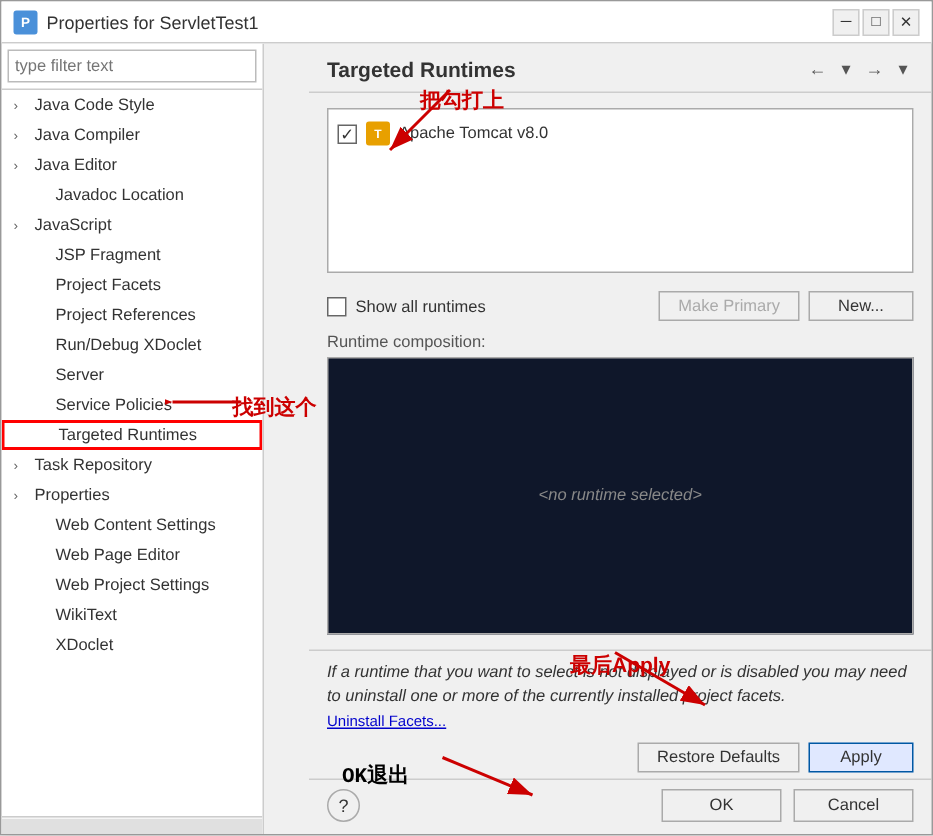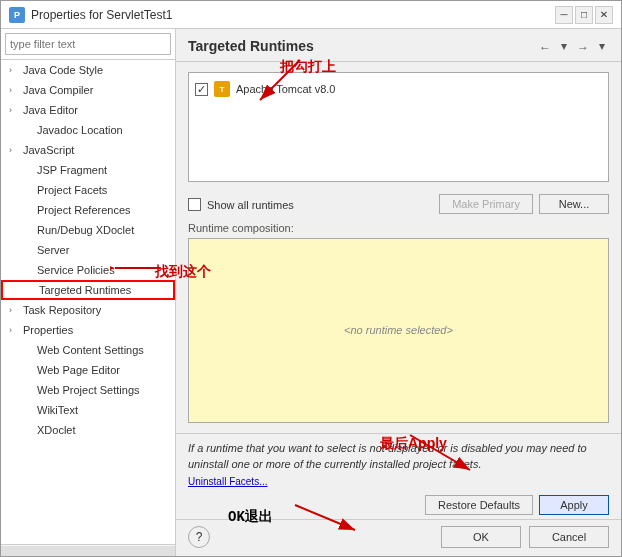--- a/index.html
+++ b/index.html
@@ -57,20 +57,21 @@
       cursor: pointer;
       font-size: 10px;
       display: flex; align-items: center; justify-content: center;
       color: #333;
     }
 
     .main-content {
       display: flex;
       flex: 1;
       overflow: hidden;
+      gap: 30px;
     }
 
     
     .sidebar {
       width: 175px;
       background: #fff;
       border-right: 1px solid #ccc;
       display: flex;
       flex-direction: column;
       overflow: hidden;
@@ -254,21 +255,21 @@
       flex: 1;
     }
 
     .composition-label {
       font-size: 11px;
       color: #555;
     }
 
     .composition-box {
       border: 1px solid #aaa;
-      background: #fef9c3;
+      background: #0f172a;
       flex: 1;
       min-height: 60px;
       display: flex;
       align-items: center;
       justify-content: center;
     }
 
     .no-runtime-text {
       font-size: 11px;
       color: #888;

